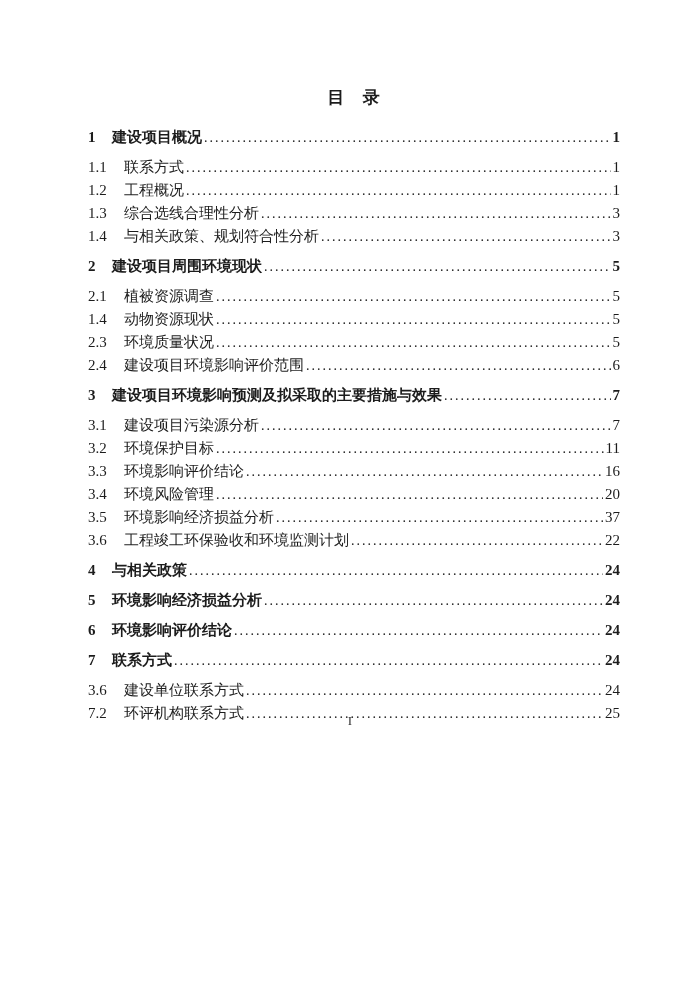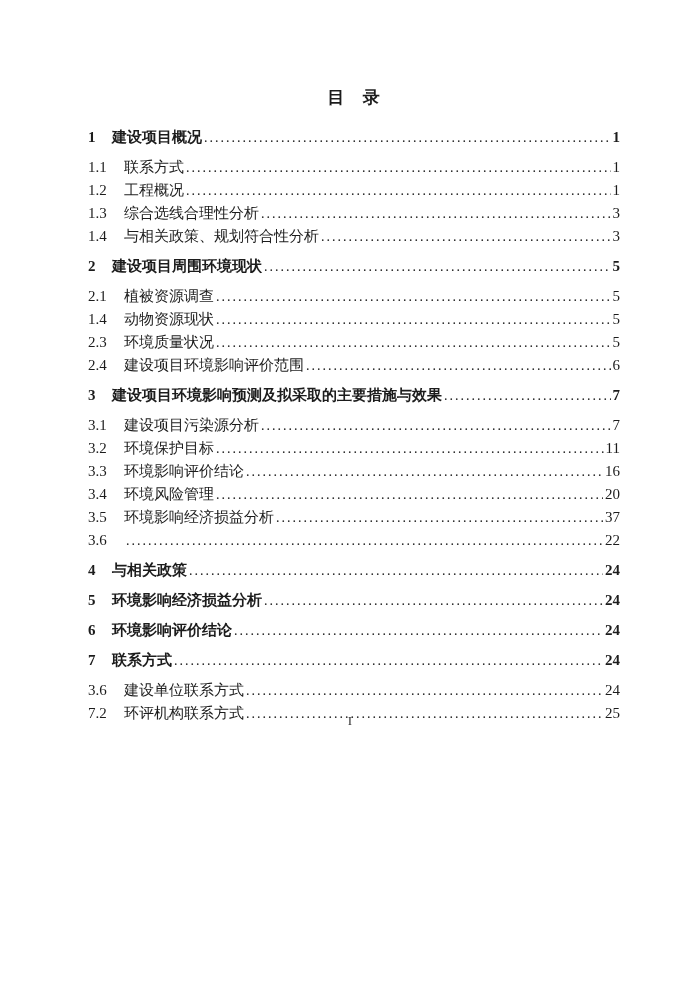--- a/index.html
+++ b/index.html
@@ -182,20 +182,21 @@
       <span class="pagenum">20</span>
     </div>
     <div class="toc-row level2">
       <span class="num">3.5</span>
       <span class="label">环境影响经济损益分析</span>
       <span class="leader"></span>
       <span class="pagenum">37</span>
     </div>
     <div class="toc-row level2">
       <span class="num">3.6</span>
+      <span class="label">工程竣工环保验收和环境监测计划</span>
       <span class="leader"></span>
       <span class="pagenum">22</span>
     </div>
 
     <div class="toc-row level1">
       <span class="num">4</span>
       <span class="label">与相关政策</span>
       <span class="leader"></span>
       <span class="pagenum">24</span>
     </div>

